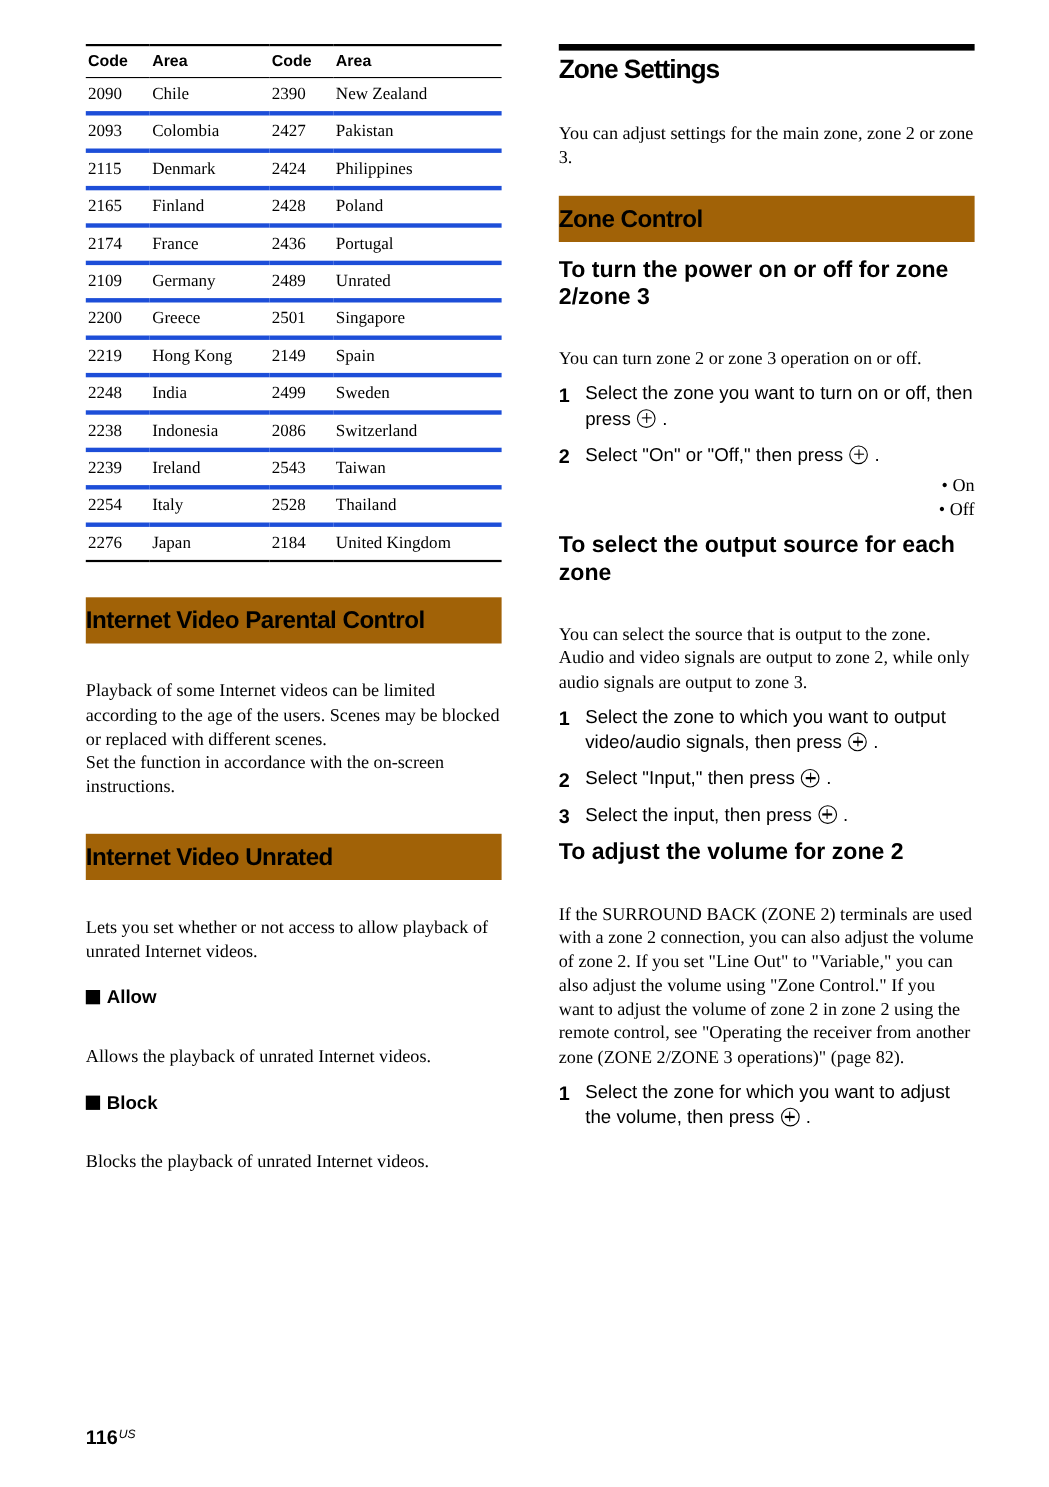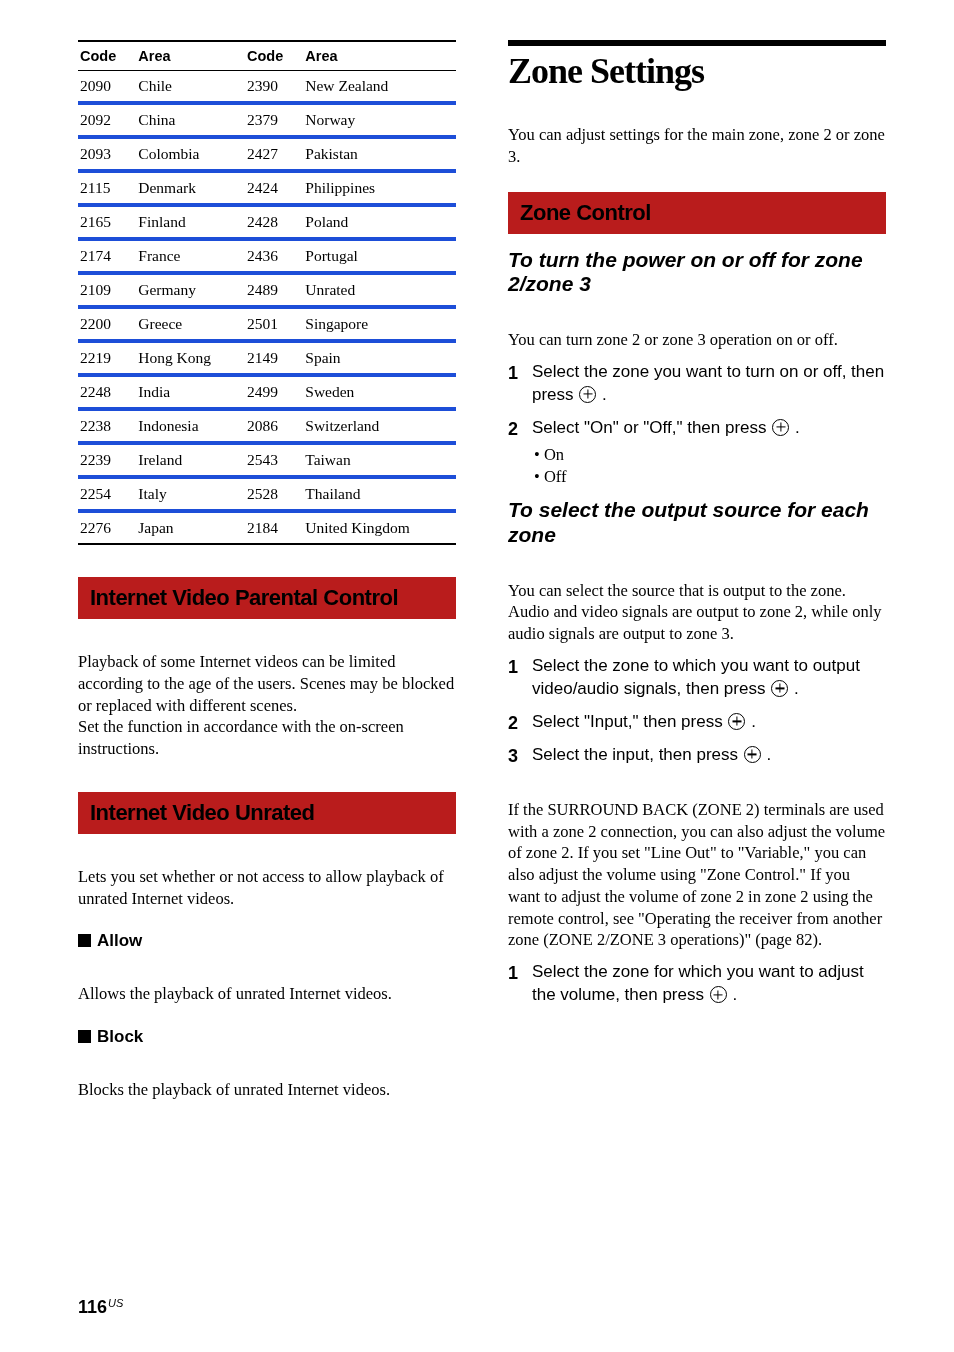--- a/index.html
+++ b/index.html
@@ -41,26 +41,26 @@
     padding: 6px 4px 6px 2px;
     border-bottom: 4px solid #1d4ed8;
     vertical-align: top;
   }
   tbody tr:last-child td {
     border-bottom: 2px solid #000;
   }
 
   
   .section-bar {
-    background: #b91c1c;
+    background: #a16207;
     font-family: Arial, Helvetica, sans-serif;
     font-weight: 900;
     font-size: 22px;
     letter-spacing: -0.5px;
-    padding: 8px 10px 8px 12px;
+    padding: 8px 10px 8px 0;
     margin-top: 32px;
     margin-bottom: 14px;
     font-stretch: condensed;
   }
 
   p.body {
     font-size: 16.5px;
     line-height: 1.32;
     margin-bottom: 0;
     margin-top: 32px;
@@ -82,36 +82,35 @@
     margin-right: 6px;
     position: relative;
     top: 1px;
   }
 
   .big-rule {
     border-top: 6px solid #000;
     margin-bottom: 4px;
   }
   h1.main {
-    font-family: Liberation Serif, serif;
+    font-family: Liberation Sans, sans-serif;
     font-weight: 900;
-    font-size: 36px;
+    font-size: 24px;
     letter-spacing: -1px;
     margin-bottom: 0;
     font-stretch: condensed;
   }
 
   h3.task {
     font-family: Arial, Helvetica, sans-serif;
     font-weight: bold;
     font-size: 21px;
     line-height: 1.18;
     margin-top: 8px;
     margin-bottom: 2px;
-    font-style: italic;
   }
 
   ol.steps {
     list-style: none;
     margin-top: 10px;
   }
   ol.steps > li {
     font-family: Arial, Helvetica, sans-serif;
     font-size: 17px;
     line-height: 1.35;
@@ -130,20 +129,21 @@
     list-style: none;
     font-family: "Times New Roman", Times, serif;
     font-size: 16.5px;
     margin-top: 4px;
   }
   ol.steps .sub-bullets li::before {
     content: "• ";
   }
   ol.steps .sub-bullets li {
     margin-left: 2px;
+    text-align: right;
   }
 
   .enter-icon {
     display: inline-block;
     width: 17px;
     height: 17px;
     border: 1.2px solid #000;
     border-radius: 50%;
     position: relative;
     vertical-align: -3px;
@@ -198,26 +198,20 @@
           <th>Code</th>
           <th>Area</th>
         </tr>
       </thead>
       <tbody id="table-body">
           <tr>
             <td>2090</td>
             <td>Chile</td>
             <td>2390</td>
             <td>New Zealand</td>
-          </tr>
-          <tr>
-            <td>2092</td>
-            <td>China</td>
-            <td>2379</td>
-            <td>Norway</td>
           </tr>
           <tr>
             <td>2093</td>
             <td>Colombia</td>
             <td>2427</td>
             <td>Pakistan</td>
           </tr>
           <tr>
             <td>2115</td>
             <td>Denmark</td>
@@ -322,20 +316,21 @@
     </ol>
 
     <h3 class="task">To select the output source for each zone</h3>
     <p class="body">You can select the source that is output to the zone. Audio and video signals are output to zone 2, while only audio signals are output to zone 3.</p>
     <ol class="steps">
       <li><span class="num">1</span><span>Select the zone to which you want to output video/audio signals, then press </span><span class="enter-icon"></span> .</li>
       <li><span class="num">2</span><span>Select "Input," then press </span><span class="enter-icon"></span> .</li>
       <li><span class="num">3</span><span>Select the input, then press </span><span class="enter-icon"></span> .</li>
     </ol>
 
+    <h3 class="task">To adjust the volume for zone 2</h3>
     <p class="body">If the SURROUND BACK (ZONE 2) terminals are used with a zone 2 connection, you can also adjust the volume of zone 2. If you set "Line Out" to "Variable," you can also adjust the volume using "Zone Control." If you want to adjust the volume of zone 2 in zone 2 using the remote control, see "Operating the receiver from another zone (ZONE 2/ZONE 3 operations)" (page 82).</p>
     <ol class="steps">
       <li><span class="num">1</span><span>Select the zone for which you want to adjust the volume, then press </span><span class="enter-icon"></span> .</li>
     </ol>
 
   </div>
 
 </div>
 
 <div class="pagenum">

